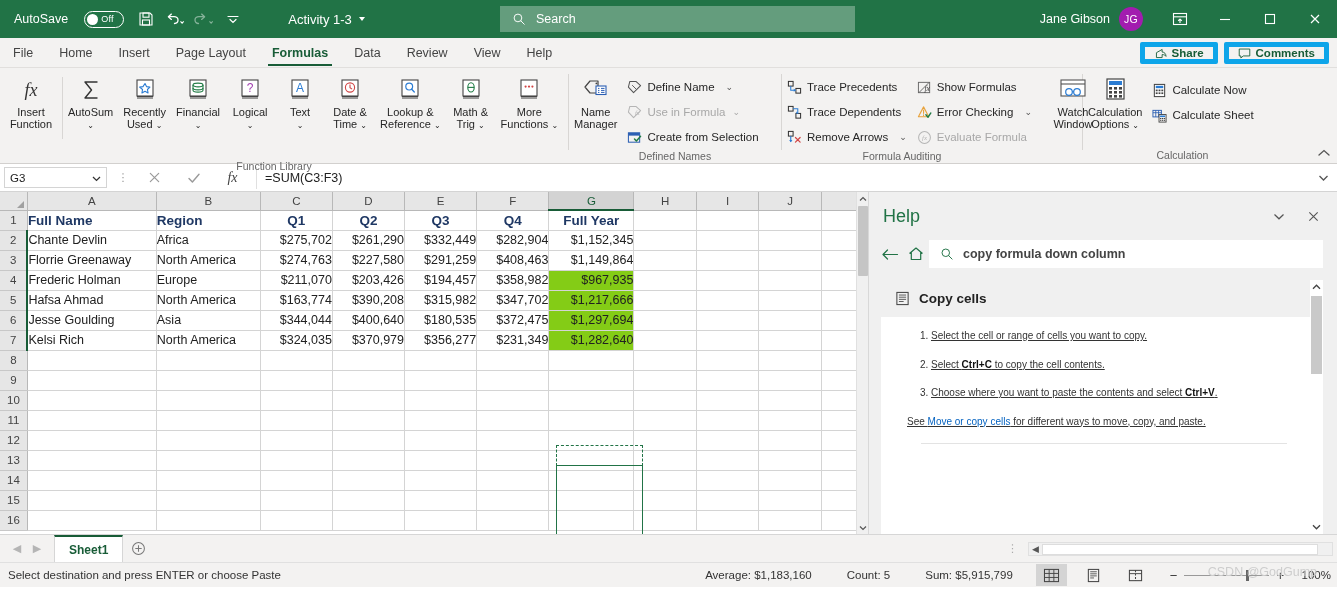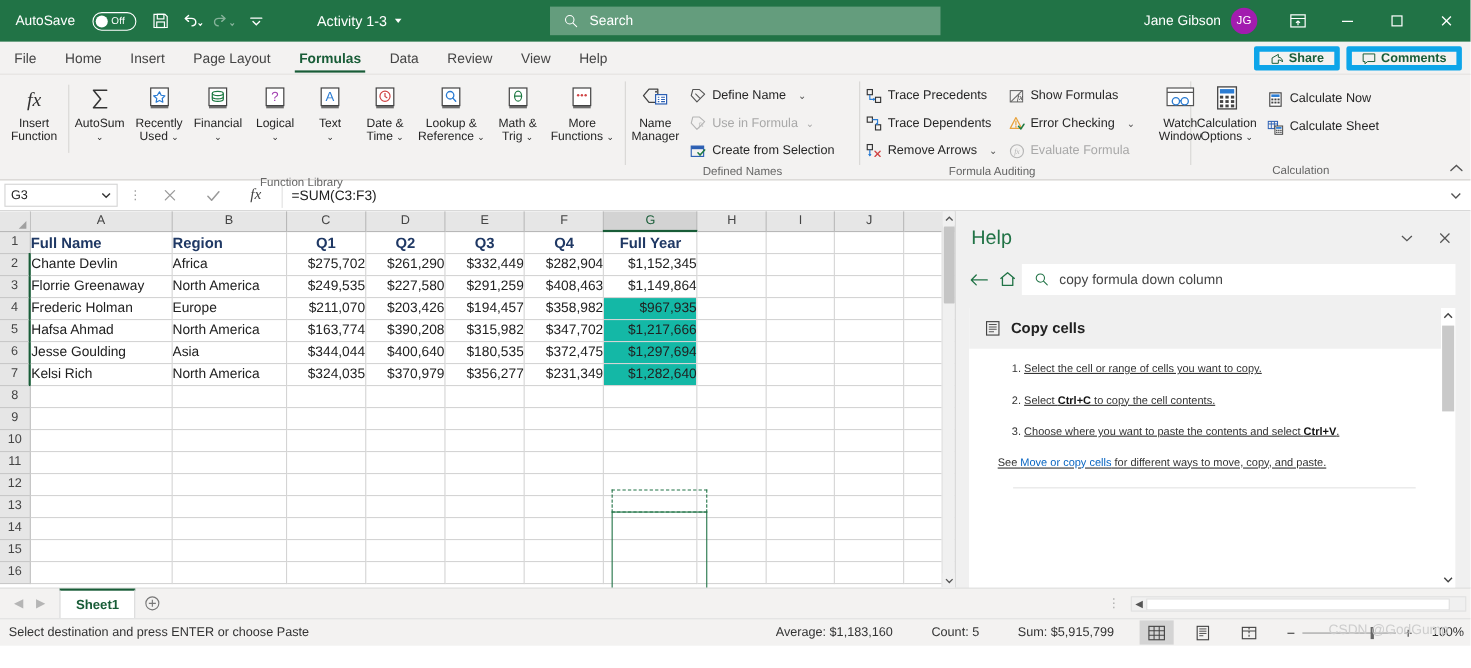--- a/index.html
+++ b/index.html
@@ -140,42 +140,42 @@
   }
   .rhead.sel{ border-right:2px solid #185c37; }
   .cell{
     height:20px;border-right:1px solid #d4d4d4;border-bottom:1px solid #d4d4d4;
     font-size:12.5px;padding:0 4px;overflow:hidden;white-space:nowrap;
     vertical-align:middle;
   }
   .cell.num{ text-align:right; }
   .cell.hdr{ font-weight:bold; color:#1f3864; font-size:13.5px; }
   .cell.hdr.num{ text-align:center; }
-  .cell.shaded{ background:#14b8a6; }
+  .cell.shaded{ background:#84cc16; }
 
   
   .ovl{ position:absolute; pointer-events:none; }
   .selrange{ border:1.6px solid #217346; }
   .marching{
     border:1.6px dashed #217346;
   }
 
   
   .vsb{
     position:absolute;right:0;top:0;width:12px;bottom:0;background:#f0f0f0;border-left:1px solid #e0e0e0;
   }
   .sbarrow{ width:12px;height:13px;display:flex;align-items:center;justify-content:center;color:#666;cursor:pointer;background:#f0f0f0;}
   .vthumb{ position:absolute;top:14px;left:1px;width:10px;height:70px;background:#c5c5c5;border-radius:1px;cursor:pointer;}
 
   
   .help{ width:469px;background:#f0f0f0;display:flex;flex-direction:column;border-left:1px solid #d8d8d8;}
   .helphead{ height:48px;display:flex;align-items:center;padding:0 14px;position:relative;}
   .helptitle{ font-size:18px;color:#217346;font-weight:normal; }
   .hbtn{ position:absolute;width:24px;height:24px;display:flex;align-items:center;justify-content:center;color:#555;cursor:pointer;}
-  .helpsearch{ display:flex;align-items:center;gap:0;padding:0 14px 12px 8px;}
+  .helpsearch{ display:flex;align-items:center;gap:0;padding:0 14px 12px 8px;font-weight:bold;}
   .hnav{ width:26px;height:26px;display:flex;align-items:center;justify-content:center;color:#217346;cursor:pointer;}
   .hsearchbox{
     flex:1;height:28px;background:#fff;border:1px solid #fff;display:flex;align-items:center;gap:9px;
     padding:0 10px;font-size:12.5px;color:#444;
   }
   .helpbody{ flex:1;background:#fff;margin:0 14px 0 12px;position:relative;overflow:hidden;}
   .articlehead{
     background:#f0f0f0;display:flex;align-items:center;gap:9px;padding:11px 14px;font-size:13.5px;
     font-weight:bold;color:#222;
   }
@@ -715,21 +715,21 @@
         <td class="cell"></td>
         <td class="cell"></td>
         <td class="cell"></td>
         <td class="cell"></td>
       </tr>
 
       <tr>
         <td class="rhead sel">3</td>
         <td class="cell">Florrie Greenaway</td>
         <td class="cell">North America</td>
-        <td class="cell num">$249,535</td>
+        <td class="cell num">$274,763</td>
         <td class="cell num">$227,580</td>
         <td class="cell num">$291,259</td>
         <td class="cell num">$408,463</td>
         <td class="cell num">$1,149,864</td>
         <td class="cell"></td>
         <td class="cell"></td>
         <td class="cell"></td>
         <td class="cell"></td>
       </tr>
 

